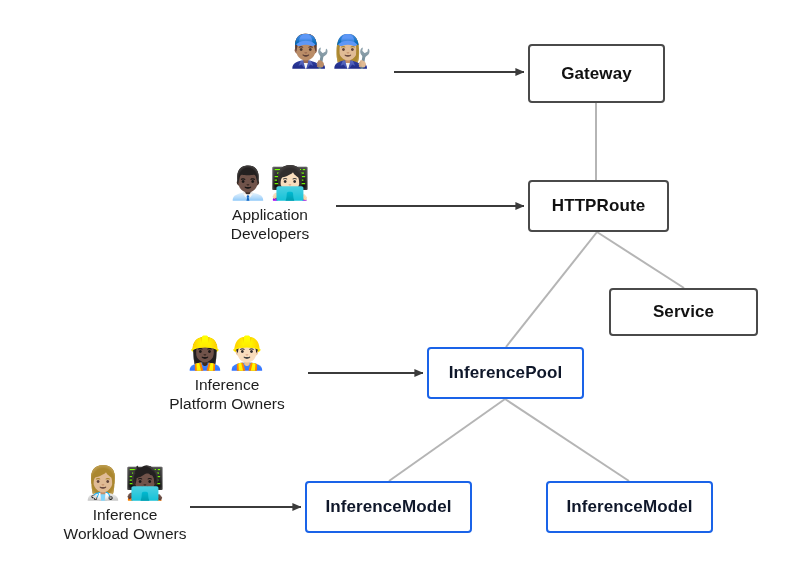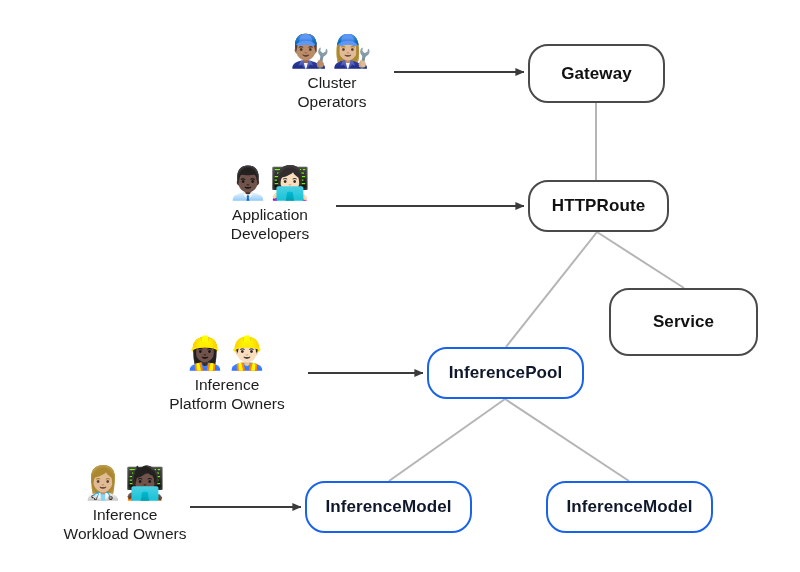--- a/index.html
+++ b/index.html
@@ -49,21 +49,21 @@
     white-space: pre-line;
   }
 
   
   .node {
     position: absolute;
     box-sizing: border-box;
     display: flex;
     align-items: center;
     justify-content: center;
-    border-radius: 20px;
+    border-radius: 4px;
     background: #ffffff;
     font-weight: bold;
     font-size: 17px;
     letter-spacing: 0.1px;
   }
   .node.gray {
     border: 2px solid #4a4a4a;
     color: #111111;
   }
   .node.blue {
@@ -93,41 +93,39 @@
         <line x1="394" y1="72" x2="524" y2="72" stroke="#3b3b3b" stroke-width="2" marker-end="url(#arrowhead)"></line>
         <line x1="336" y1="206" x2="524" y2="206" stroke="#3b3b3b" stroke-width="2" marker-end="url(#arrowhead)"></line>
         <line x1="308" y1="373" x2="423" y2="373" stroke="#3b3b3b" stroke-width="2" marker-end="url(#arrowhead)"></line>
         <line x1="190" y1="507" x2="301" y2="507" stroke="#3b3b3b" stroke-width="2" marker-end="url(#arrowhead)"></line>
       </g>
   </svg>
 
   <div id="persona-layer">
       <div class="persona" style="left: 232px; top: 32px;">
         <div class="persona-emojis">👨🏽‍🔧👩🏼‍🔧</div>
-        <div class="persona-label">Cluster
-Operators</div>
       </div>
       <div class="persona" style="left: 170px; top: 164px;">
         <div class="persona-emojis">👨🏿‍💼👩🏻‍💻</div>
         <div class="persona-label">Application
 Developers</div>
       </div>
       <div class="persona" style="left: 127px; top: 334px;">
         <div class="persona-emojis">👷🏿‍♀️👷🏻‍♂️</div>
         <div class="persona-label">Inference
 Platform Owners</div>
       </div>
       <div class="persona" style="left: 25px; top: 464px;">
         <div class="persona-emojis">👩🏼‍⚕️🧑🏿‍💻</div>
         <div class="persona-label">Inference
 Workload Owners</div>
       </div>
     </div>
   <div id="node-layer">
       <div class="node gray" style="left: 528px; top: 44px; width: 137px; height: 59px;">Gateway</div>
       <div class="node gray" style="left: 528px; top: 180px; width: 141px; height: 52px;">HTTPRoute</div>
-      <div class="node gray" style="left: 609px; top: 288px; width: 149px; height: 68px;">Service</div>
+      <div class="node gray" style="left: 609px; top: 288px; width: 149px; height: 48px;">Service</div>
       <div class="node blue" style="left: 427px; top: 347px; width: 157px; height: 52px;">InferencePool</div>
       <div class="node blue" style="left: 305px; top: 481px; width: 167px; height: 52px;">InferenceModel</div>
       <div class="node blue" style="left: 546px; top: 481px; width: 167px; height: 52px;">InferenceModel</div>
     </div>
 
 </div>
 
 </body></html>

